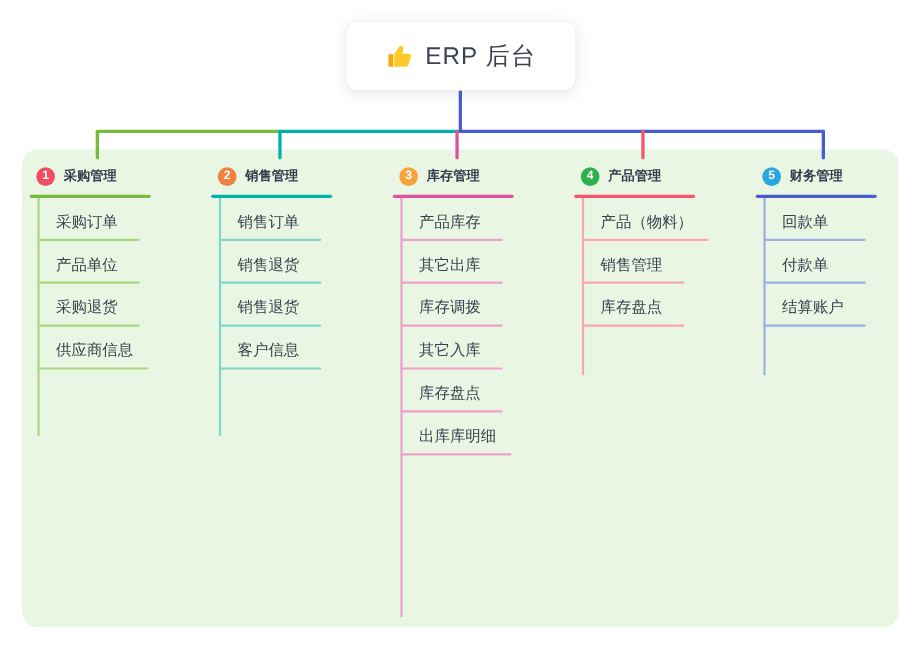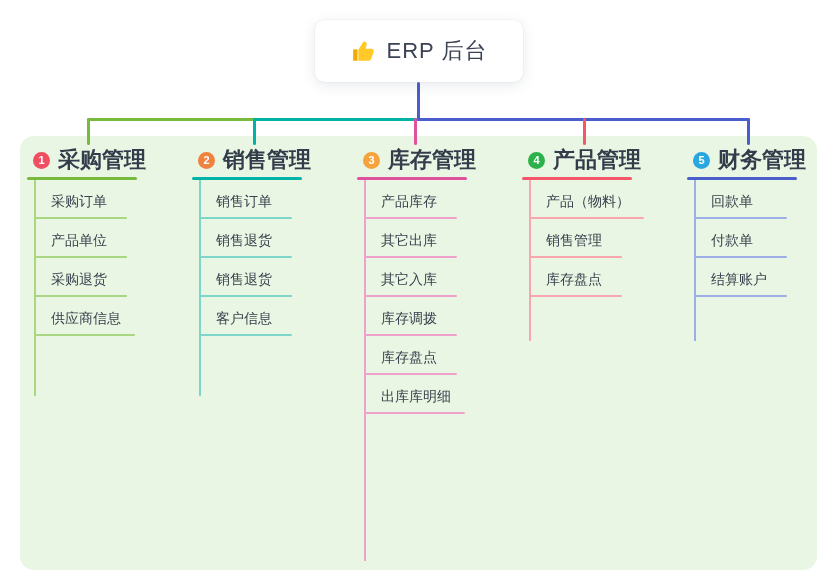--- a/index.html
+++ b/index.html
@@ -30,21 +30,21 @@
   .branch{position:absolute;top:146px;width:150px;}
   .branch-head{
     display:flex;align-items:center;gap:8px;height:28px;padding-left:6px;
     cursor:default;
   }
   .badge{
     width:17px;height:17px;border-radius:50%;background:var(--badge,#999);
     color:#fff;font-size:11px;font-weight:bold;line-height:17px;text-align:center;
     flex:0 0 17px;
   }
-  .branch-title{font-size:22px;font-weight:600;color:#333c4b;white-space:nowrap;}
+  .branch-title{font-size:12px;font-weight:600;color:#333c4b;white-space:nowrap;}
   .branch-uline{width:110px;height:3px;margin-top:3px;background:var(--c,#888);border-radius:2px;}
   .children{position:relative;}
   .branch-vline{position:absolute;left:7px;top:0;width:2px;background:var(--cl,#bbb);}
   .child{
     position:relative;height:39px;width:max-content;min-width:86px;
     display:flex;align-items:flex-end;
   }
   .child:first-child{height:49px;}
   .child .child-label{
     margin-left:24px;margin-bottom:8px;font-size:14px;color:#39414e;white-space:nowrap;
@@ -135,24 +135,24 @@
     <div class="branch-uline"></div>
     <div class="children">
       <div class="branch-vline" style="height: 381px;"></div>
           <div class="child">
     <span class="child-label">产品库存</span>
   </div>
           <div class="child">
     <span class="child-label">其它出库</span>
   </div>
           <div class="child">
-    <span class="child-label">其它入库</span>
+    <span class="child-label">库存调拨</span>
   </div>
           <div class="child">
-    <span class="child-label">库存调拨</span>
+    <span class="child-label">其它入库</span>
   </div>
           <div class="child">
     <span class="child-label">库存盘点</span>
   </div>
           <div class="child">
     <span class="child-label">出库库明细</span>
   </div>
         </div>
   </div>
       <div class="branch" style="left: 522px; --c: #f4566a; --cl: #f9a6ae; --badge: #2db14a;">

